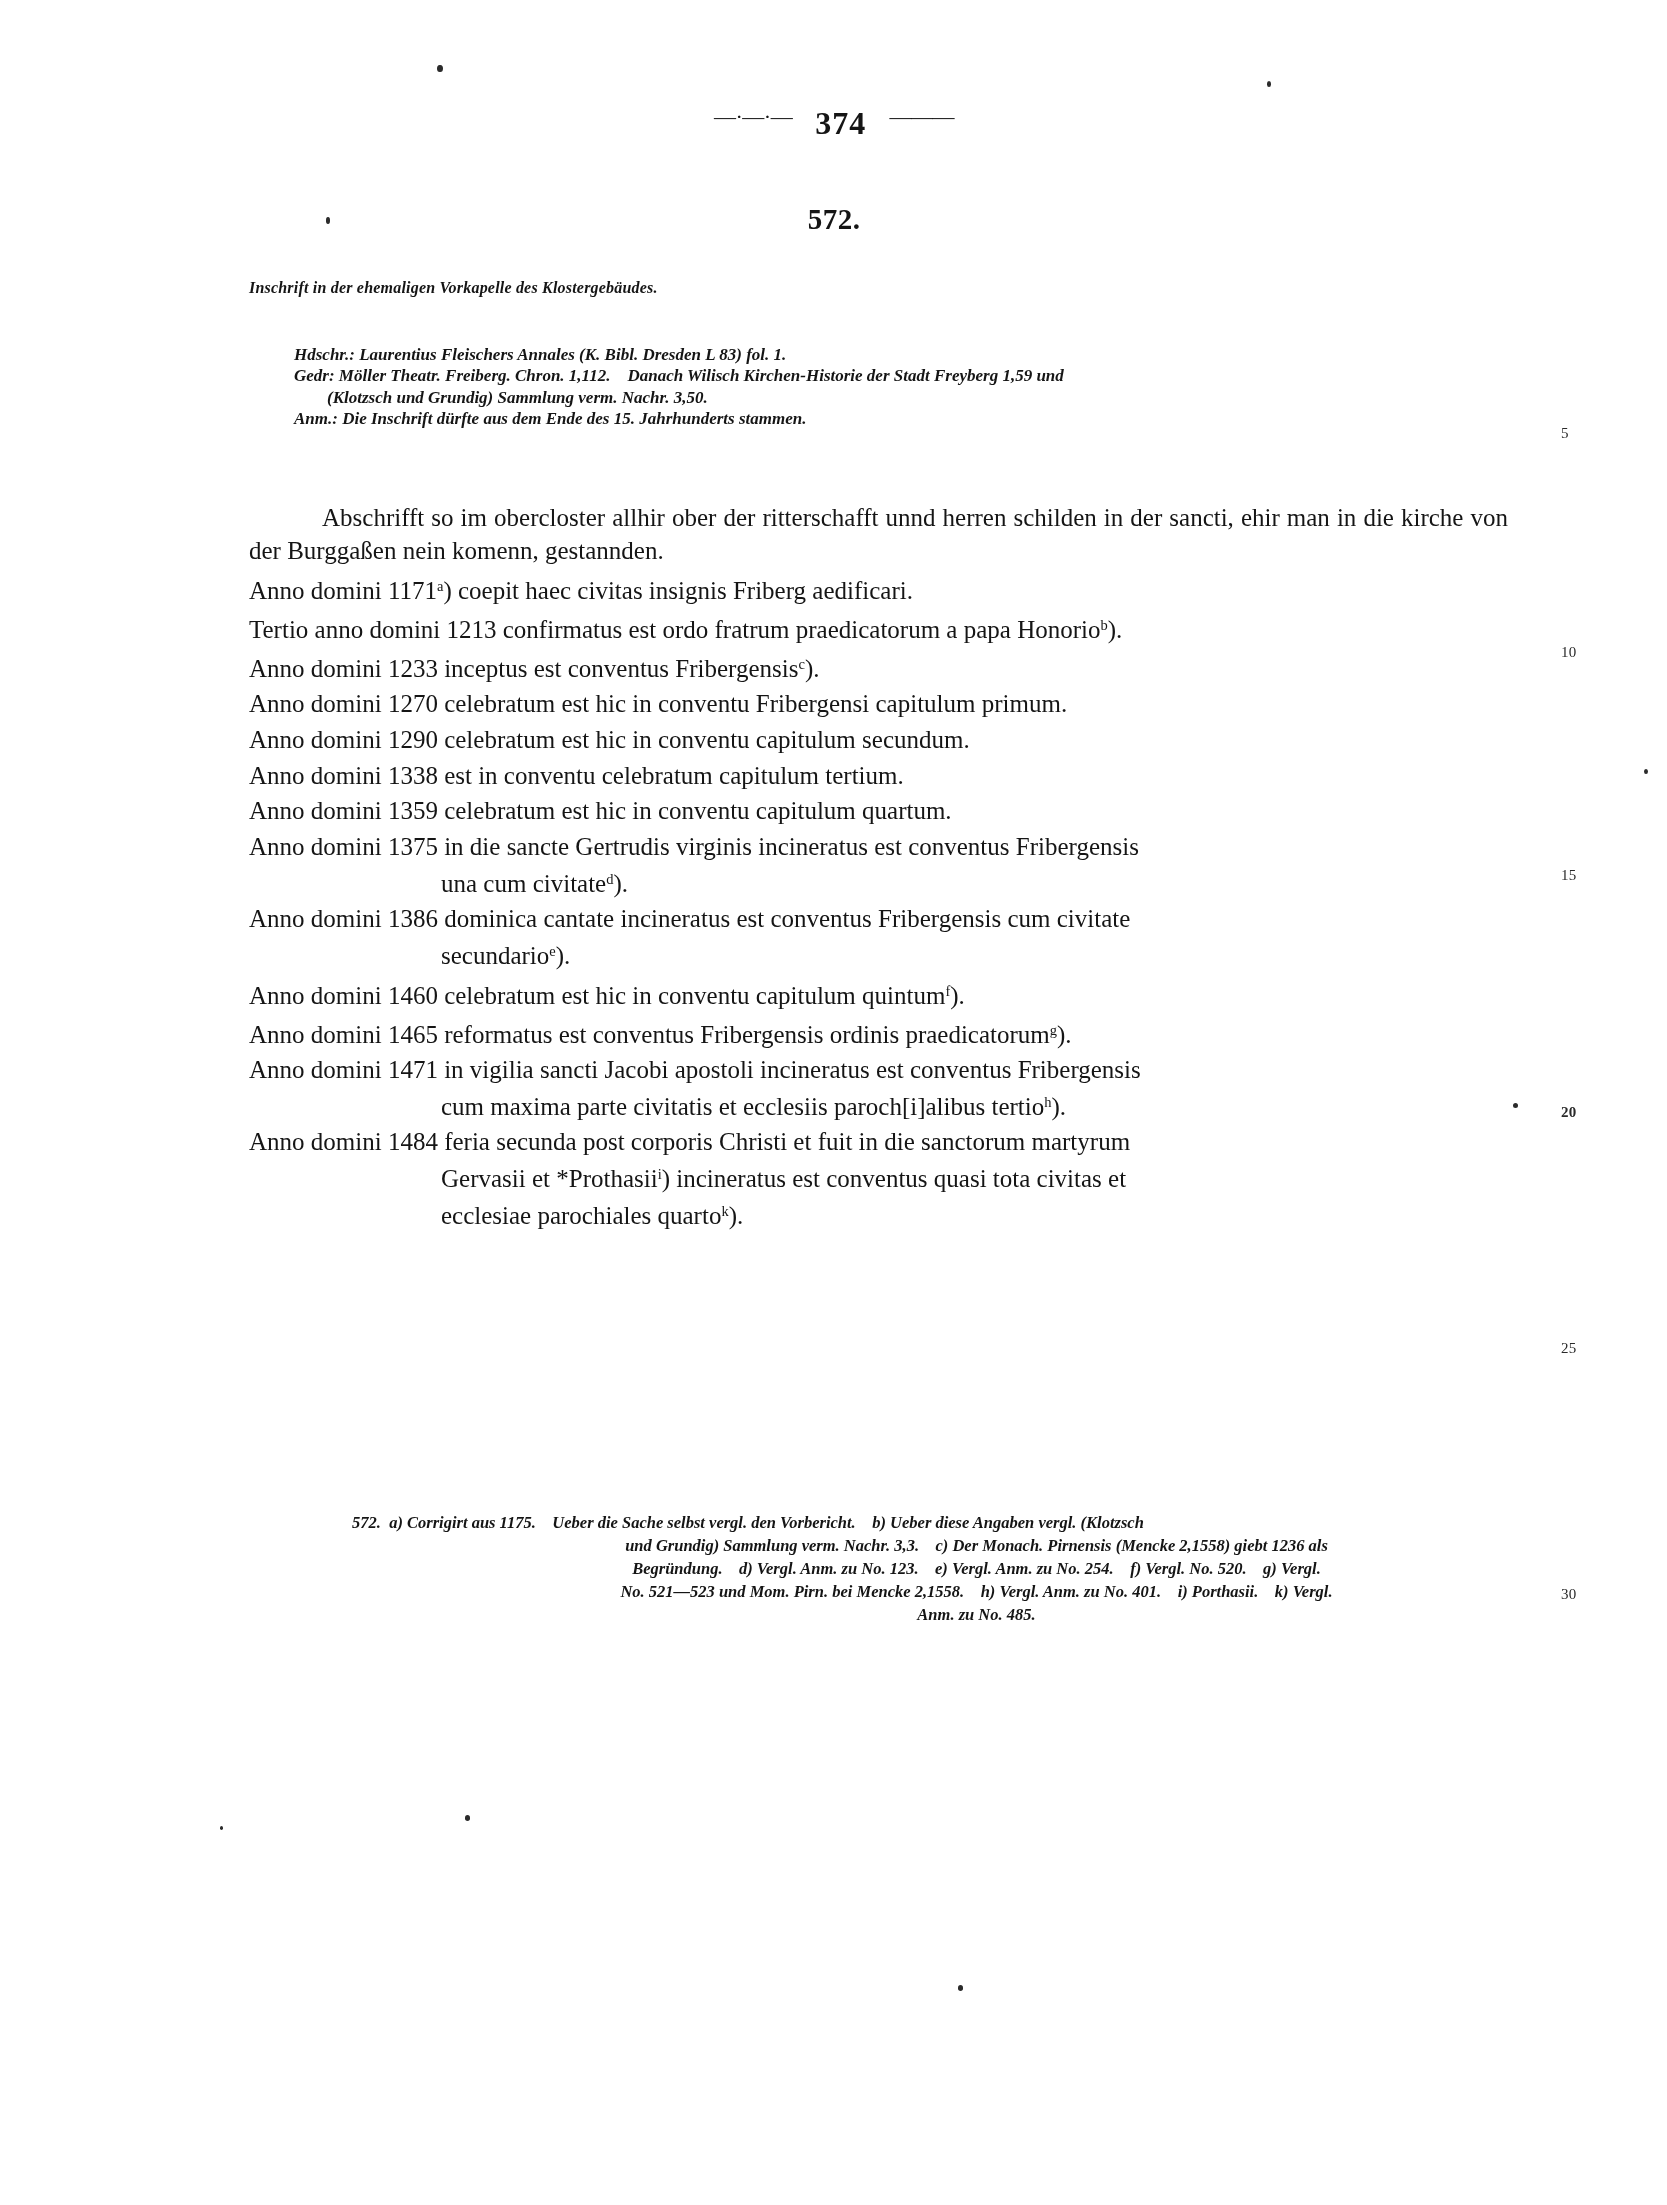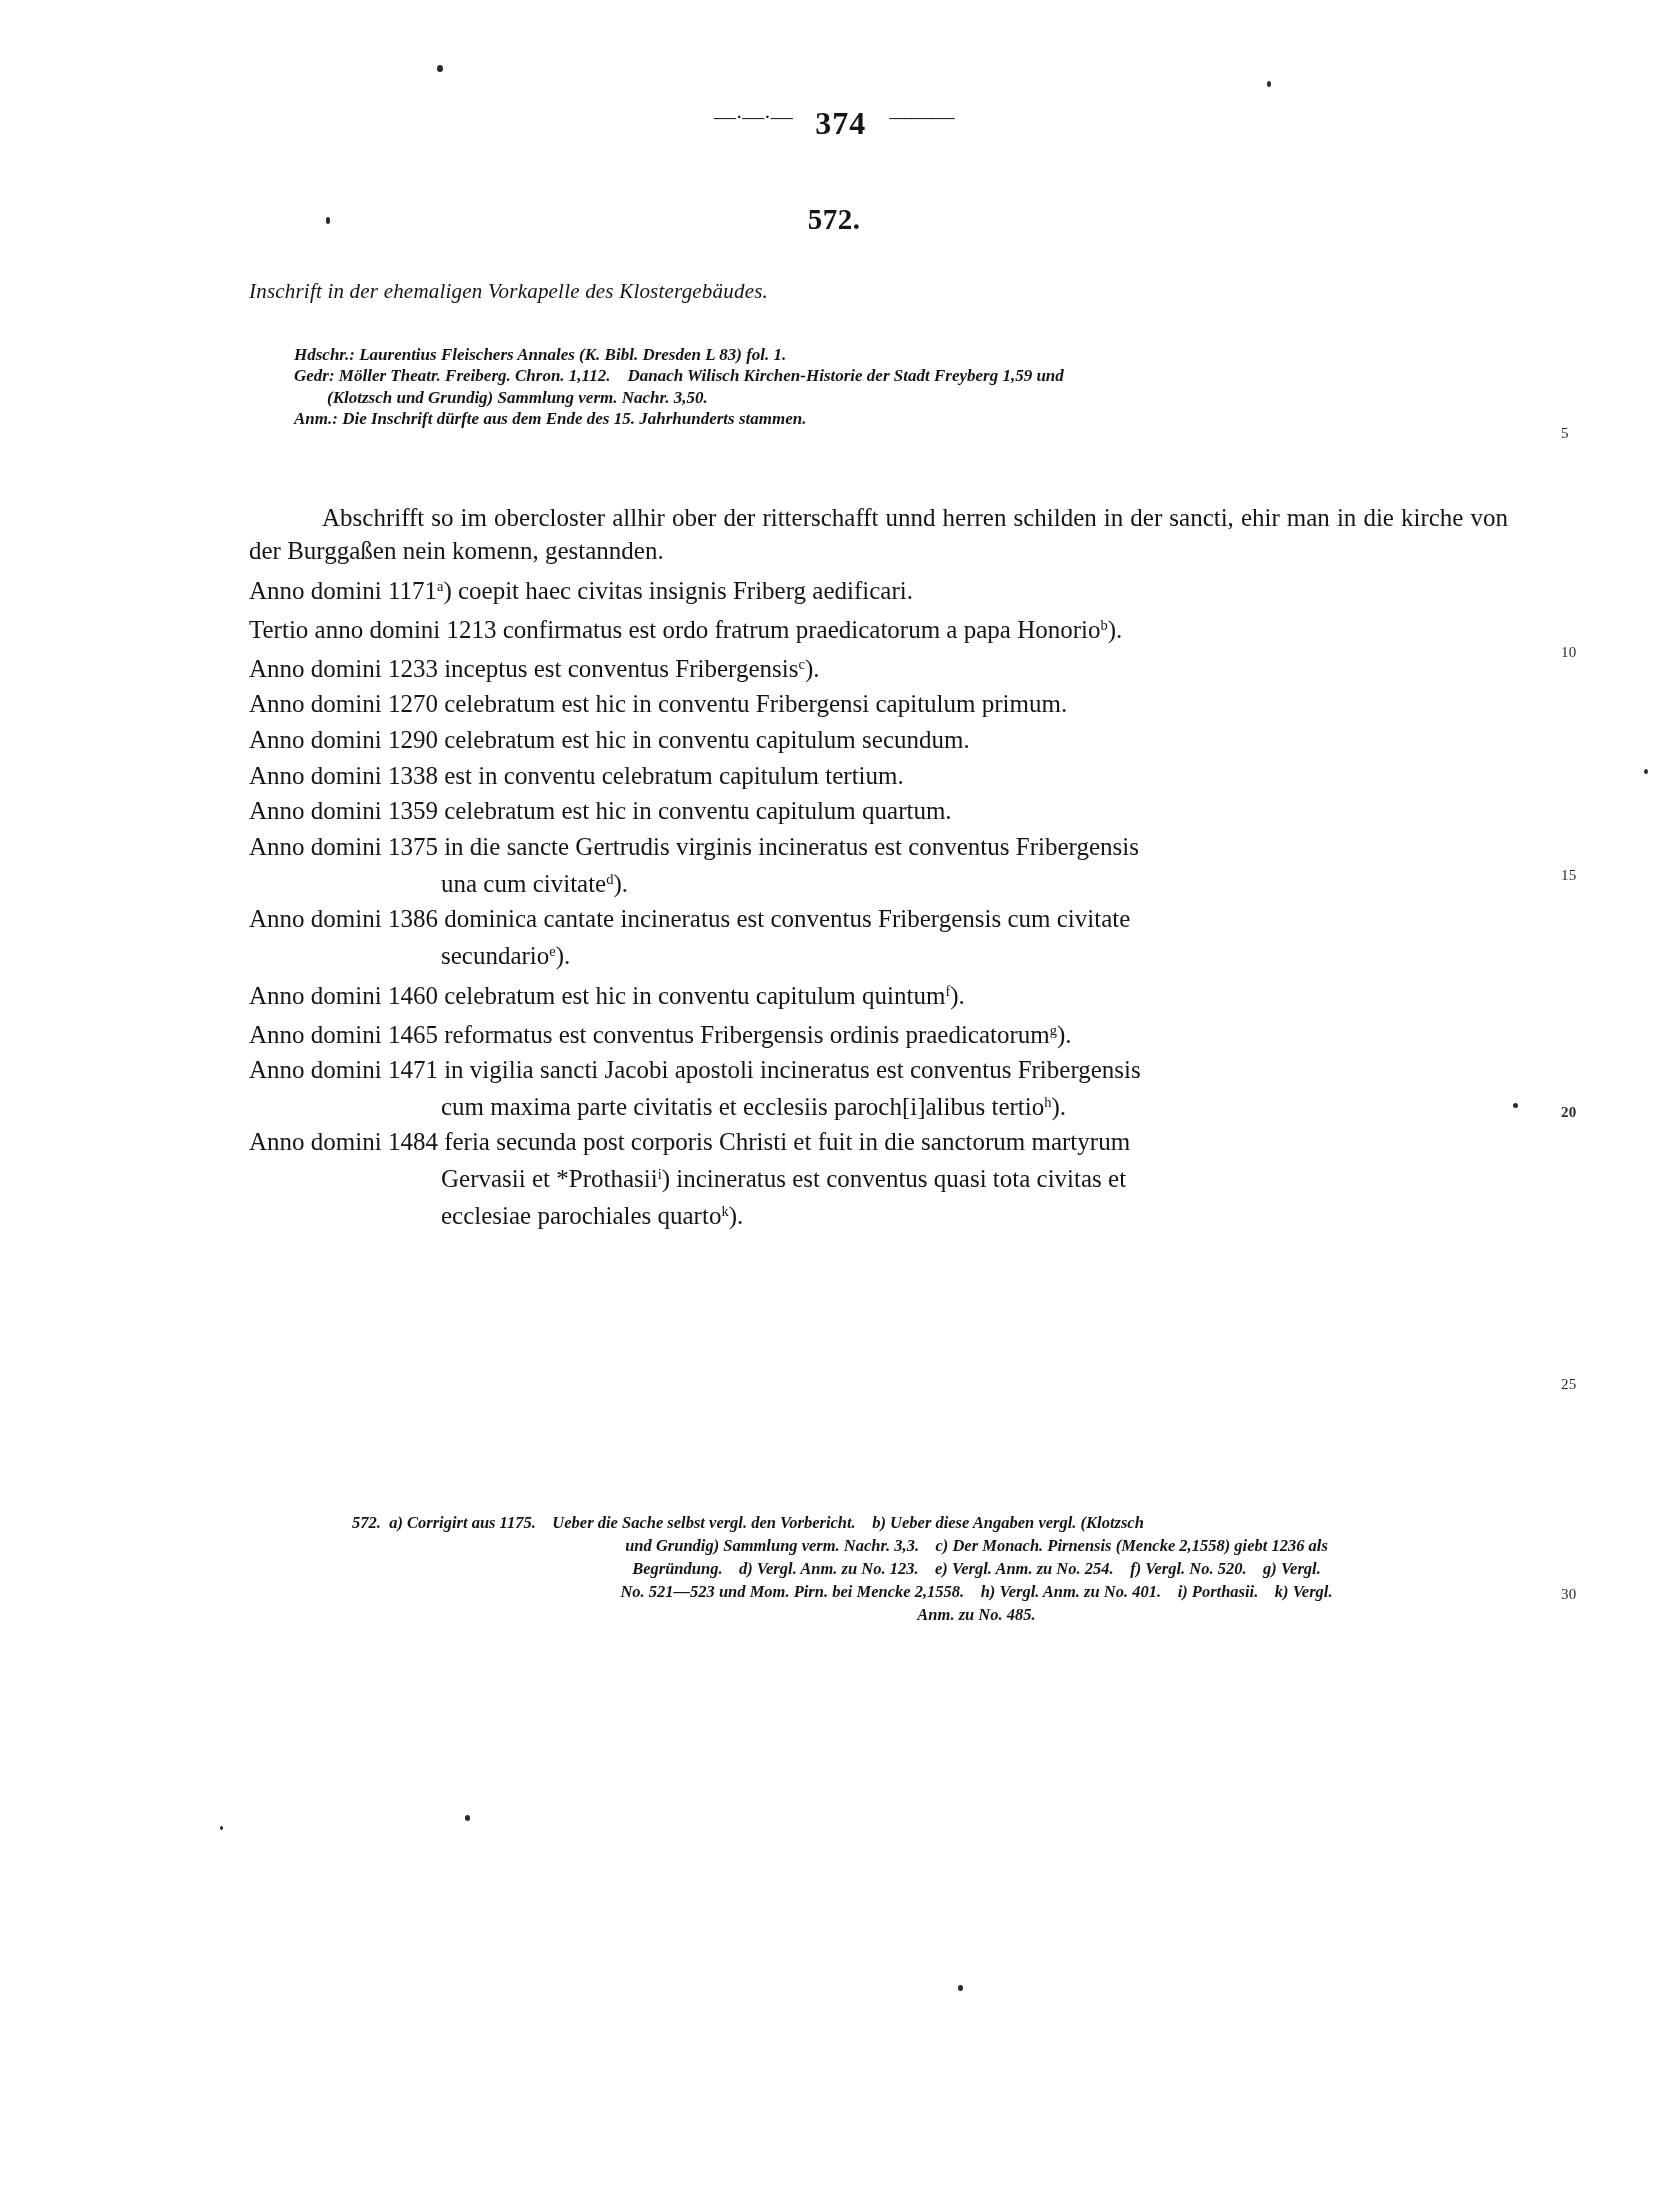--- a/index.html
+++ b/index.html
@@ -34,22 +34,22 @@
   .secnum {
     position:absolute; top:203px; left:0; right:0;
     text-align:center;
     font-size:29px; font-weight:700;
     letter-spacing:0.5px;
   }
 
   
   .heading {
     position:absolute; top:279px; left:249px;
-    font-style:italic; font-weight:400;
-    font-size:21px;
+    font-style:italic; font-weight:700;
+    font-size:16px;
     letter-spacing:0.2px;
     text-align:center;
   }
 
   
   .sources {
     position:absolute; top:344px; left:294px;
     width:1265px;
     font-style:italic; font-weight:700;
     font-size:17px;
@@ -141,21 +141,21 @@
       <p class="entry">Anno domini 1484 feria secunda post corporis Christi et fuit in die sanctorum martyrum</p>
       <p class="cont">Gervasii et *Prothasii<sup class="note">i</sup>) incineratus est conventus quasi tota civitas et</p>
       <p class="cont">ecclesiae parochiales quarto<sup class="note">k</sup>).</p>
     </div>
 
   <div id="linenos">
       <div class="lineno" style="top: 425px;">5</div>
       <div class="lineno" style="top: 644px;">10</div>
       <div class="lineno" style="top: 867px;">15</div>
       <div class="lineno" style="top: 1104px; font-weight: bold;">20</div>
-      <div class="lineno" style="top: 1376px;">25</div>
+      <div class="lineno" style="top: 1340px;">25</div>
       <div class="lineno" style="top: 1586px;">30</div>
     </div>
 
   <div class="footnotes" id="footnotes">
       <div class="fl"><span class="num">572. </span>a) Corrigirt aus 1175. Ueber die Sache selbst vergl. den Vorbericht. b) Ueber diese Angaben vergl. (Klotzsch</div>
       <div class="fl ind">und Grundig) Sammlung verm. Nachr. 3,3. c) Der Monach. Pirnensis (Mencke 2,1558) giebt 1236 als</div>
       <div class="fl ind">Begründung. d) Vergl. Anm. zu No. 123. e) Vergl. Anm. zu No. 254. f) Vergl. No. 520. g) Vergl.</div>
       <div class="fl ind">No. 521—523 und Mom. Pirn. bei Mencke 2,1558. h) Vergl. Anm. zu No. 401. i) Porthasii. k) Vergl.</div>
       <div class="fl ind">Anm. zu No. 485.</div>
     </div>

